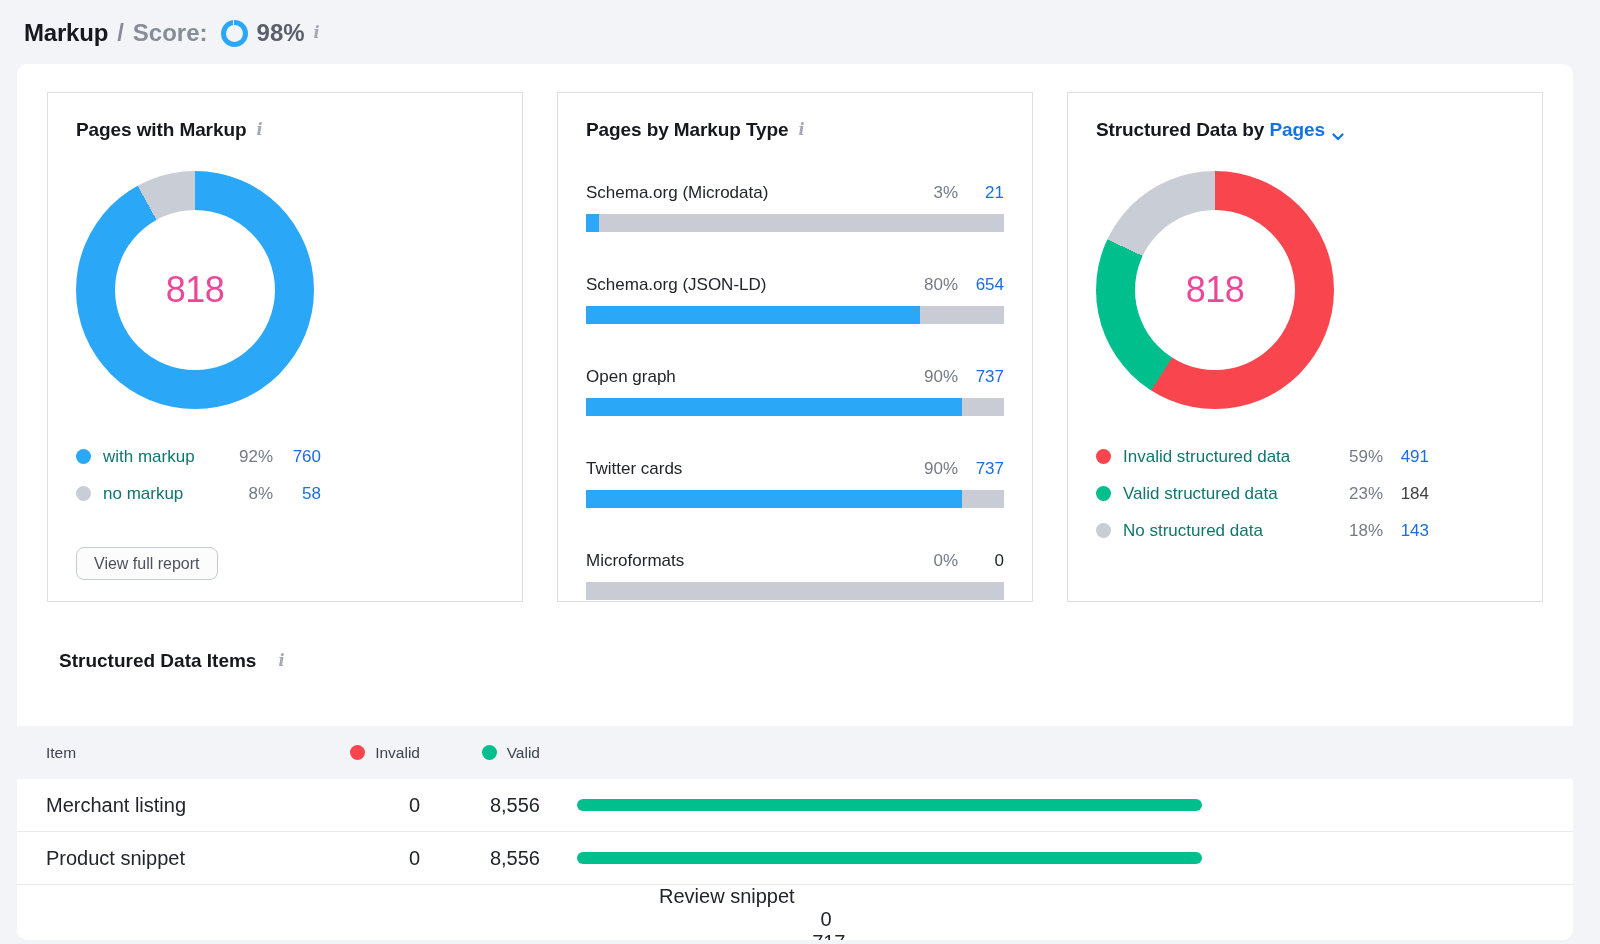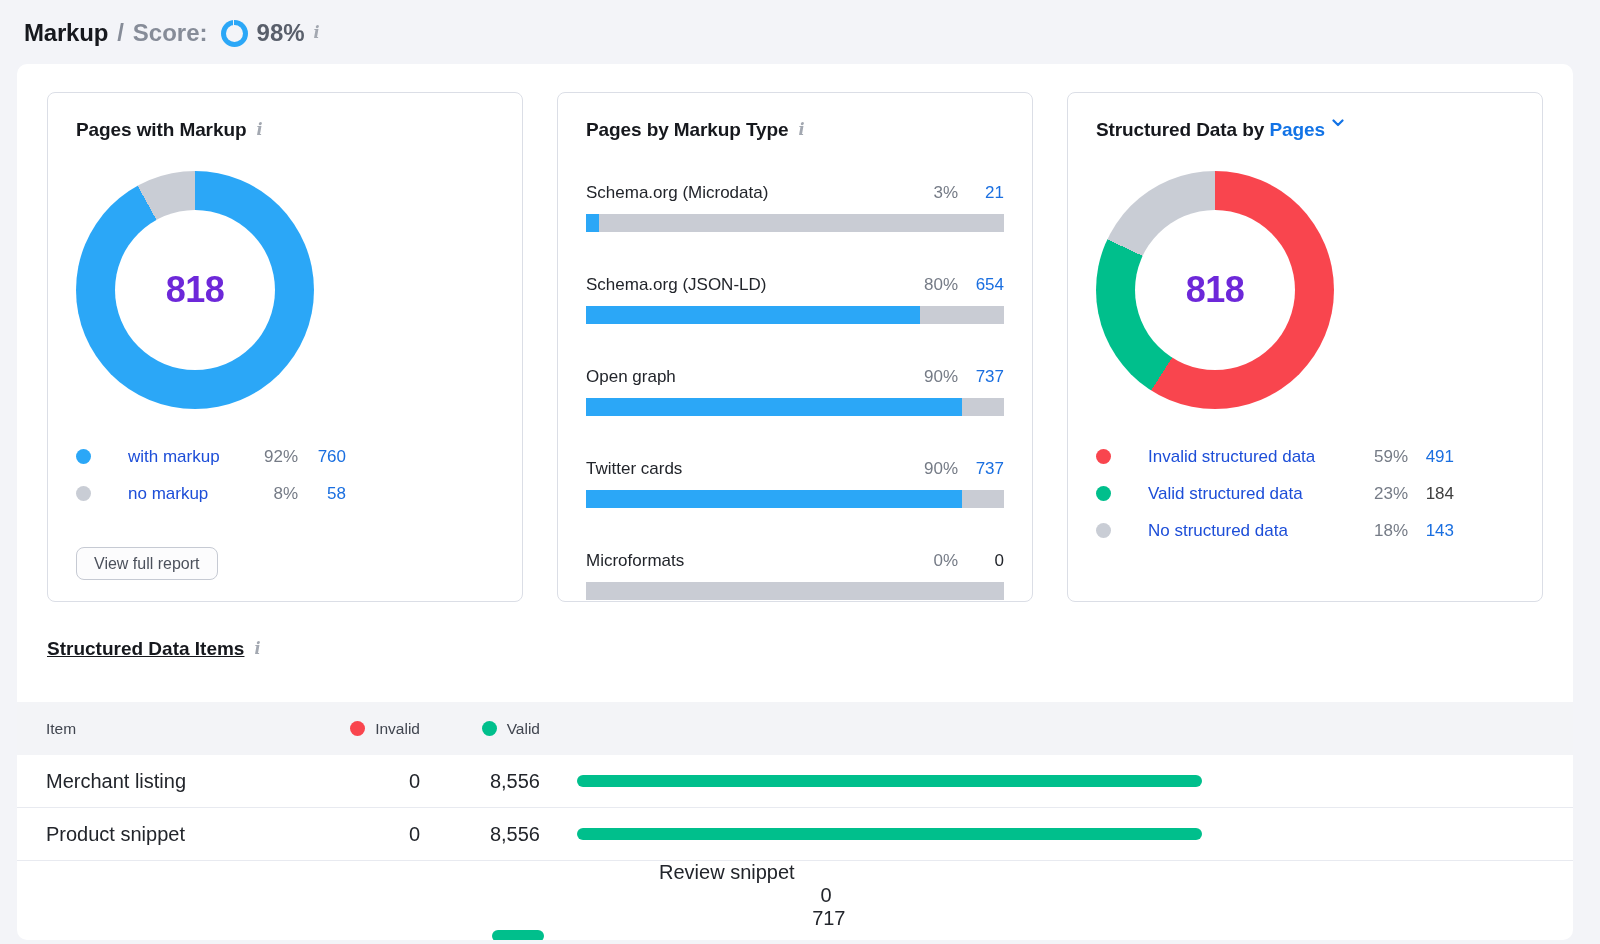--- a/index.html
+++ b/index.html
@@ -16,55 +16,55 @@
   .score-ring { width:27px; height:27px; border-radius:50%; position:relative; flex:none; margin-left:4px; }
   .score-ring .ring-hole { position:absolute; inset:5px; border-radius:50%; background:#f3f4f8; }
   .t-score { font-size:24px; font-weight:600; color:#595f6b; }
   .info-i { color:#a3a8b1; font-size:16px; font-family:"DejaVu Serif", serif; font-style:italic; font-weight:700; cursor:pointer; line-height:1; }
   .info-i::before { content:"i"; }
   
   .panel { margin:0 27px 0 17px; height:876px; background:#ffffff; border-radius:10px; padding-top:28px; overflow:hidden; }
   .pad { padding:0 30px; }
   
   .cards { display:flex; gap:34px; }
-  .card { flex:1 1 0; height:510px; border:1px solid #dbdee6; border-radius:8px; padding:26px 28px; background:#fff; }
+  .card { flex:1 1 0; height:510px; border:1px solid #dbdee6; border-radius:0; padding:26px 28px; background:#fff; }
   .card-title-row { display:flex; align-items:center; gap:10px; margin-bottom:30px; }
   .card-title-row h2 { margin:0; font-size:19px; font-weight:700; color:#16181d; letter-spacing:-0.1px; }
-  .title-link { color:#1273e6; font-weight:700; cursor:pointer; display:inline-flex; align-items:flex-start; gap:7px; }
+  .title-link { color:#1273e6; font-weight:700; cursor:pointer; display:inline-flex; align-items:flex-end; gap:7px; }
   .chev { width:12px; height:8px; }
   .mb40 { margin-bottom:40px; }
   
   .donut { width:238px; height:238px; border-radius:50%; position:relative; cursor:pointer; }
   .donut .hole { position:absolute; inset:39px; border-radius:50%; background:#fff; display:flex; align-items:center; justify-content:center; }
-  .donut .hole span { font-size:36px; font-weight:700; color:#6d28d9; letter-spacing:-0.5px; }
+  .donut .hole span { font-size:36px; font-weight:400; color:#ec4899; letter-spacing:-0.5px; }
   .donut-wrap { margin-bottom:36px; }
   
   .legend-row { display:flex; align-items:center; height:23px; margin-bottom:14px; font-size:17px; }
   .legend-dot { width:15px; height:15px; border-radius:50%; margin-right:12px; flex:none; }
-  .legend-label { color:#1d4ed8;margin-left:25px; }
+  .legend-label { color:#0f766e; }
   .w120 { width:120px; } .w210 { width:210px; }
   .legend-pct { width:50px; text-align:right; color:#757b86; }
   .legend-val { width:48px; text-align:right; color:#404040; }
   .legend-val.w46 { width:46px; }
   .is-link { color:#1a6fe0 !important; cursor:pointer; }
   
   .btn { margin-top:28px; height:33px; padding:0 17px; font-size:16px; color:#4c515c;
          background:#fcfcfd; border:1px solid #c6cad3; border-radius:8px; cursor:pointer;
          font-family:"Liberation Sans", sans-serif; }
   
   .type-rows { display:flex; flex-direction:column; gap:41px; }
   .type-head { display:flex; align-items:baseline; font-size:17px; line-height:24px; }
   .type-label { flex:1; color:#22252b; }
   .type-pct { color:#757b86; margin-right:10px; }
   .type-val { min-width:36px; text-align:right; color:#22252b; }
   .bar-track { margin-top:9px; height:18px; background:#c9ccd4; overflow:hidden; }
   .bar-fill { height:100%; background:#2ba7f7; }
   
   .section-title-row { display:flex; align-items:center; gap:10px; margin-top:36px; }
-  .section-title-row h2 { margin:0; font-size:19px; font-weight:700; color:#16181d;text-decoration:underline; }
+  .section-title-row h2 { margin:12px; font-size:19px; font-weight:700; color:#16181d; }
   .sd-table { margin-top:42px; }
   .thead, .trow { display:flex; align-items:center; width:100%; }
   .thead { height:53px; background:#f3f4f7; font-size:15.5px; color:#40454f; }
   .c-item { width:330px; padding-left:29px; }
   .c-invalid { width:73px; display:flex; justify-content:flex-end; align-items:center; text-align:right; }
   .c-valid { width:139px; padding-right:19px; display:flex; justify-content:flex-end; align-items:center; text-align:right; }
   .c-total { flex:1; padding-left:18px; display:flex; align-items:center; height:100%; }
   .thead .c-total { background:#e3e4ec; cursor:pointer; }
   .hdr-dot { width:15px; height:15px; border-radius:50%; margin-right:10px; flex:none; }
   .sort-icon { display:inline-flex; flex-direction:column; gap:2px; margin-left:11px; }

